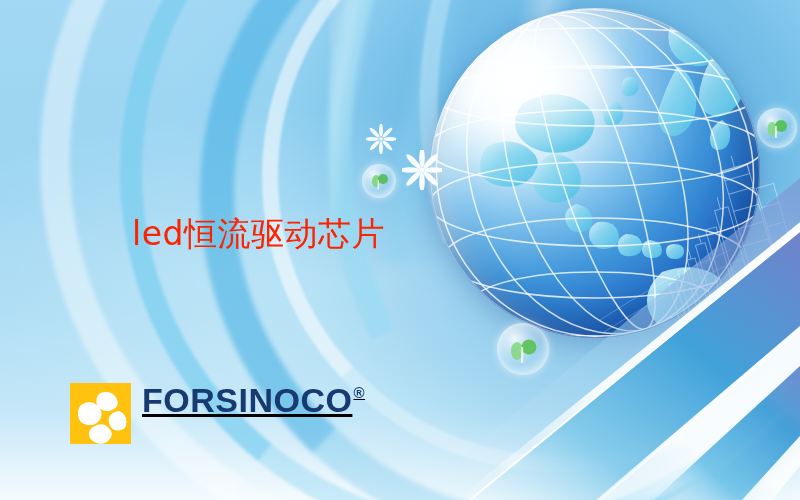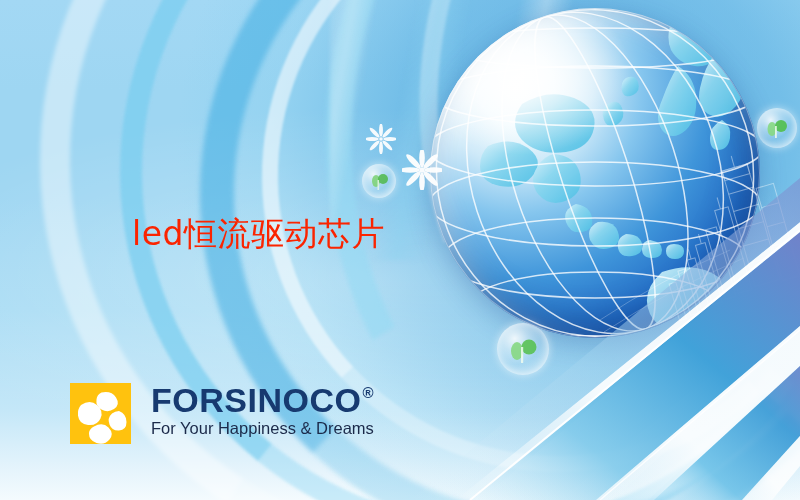--- a/index.html
+++ b/index.html
@@ -232,22 +232,23 @@
     display: flex;
     align-items: flex-start;
   }
   #logo-mark {
     width: 61px; height: 61px;
     background: #ffc20e;
     flex: none;
     position: relative;
   }
   #logo-text {
-    margin-left: 20px;
+    margin-left: 11px;
     margin-top: -1px;
+    text-decoration: underline;
   }
   #logo-wordmark {
     color: #173a70;
     font-family: "Liberation Sans", sans-serif;
     font-weight: bold;
     font-size: 34px;
     line-height: 36px;
     letter-spacing: 0.5px;
     white-space: nowrap;
     display: flex;
@@ -533,17 +534,16 @@
           <path d="M11 22 q9 -6 16 0 q7 6 3.5 13.5 q-3.5 7.5 -12.5 6.5 q-9 -1 -10 -9.5 q-0.6 -6.5 3 -10.5z"></path>
           <path d="M24 43.5 q8.5 -5 14.5 1 q6 6 1 12 q-5 6 -13 3.5 q-8 -2.5 -7.5 -10 q0.2 -4 5 -6.5z"></path>
         </g>
       </svg>
     </div>
     <div id="logo-text">
       <div id="logo-wordmark">
         <span>FORSINOCO</span>
         <span id="logo-reg">®</span>
       </div>
-      <div id="logo-tagline">For Your Happiness &amp; Dreams</div>
     </div>
   </div>
 
 </div>
 
 </body></html>

